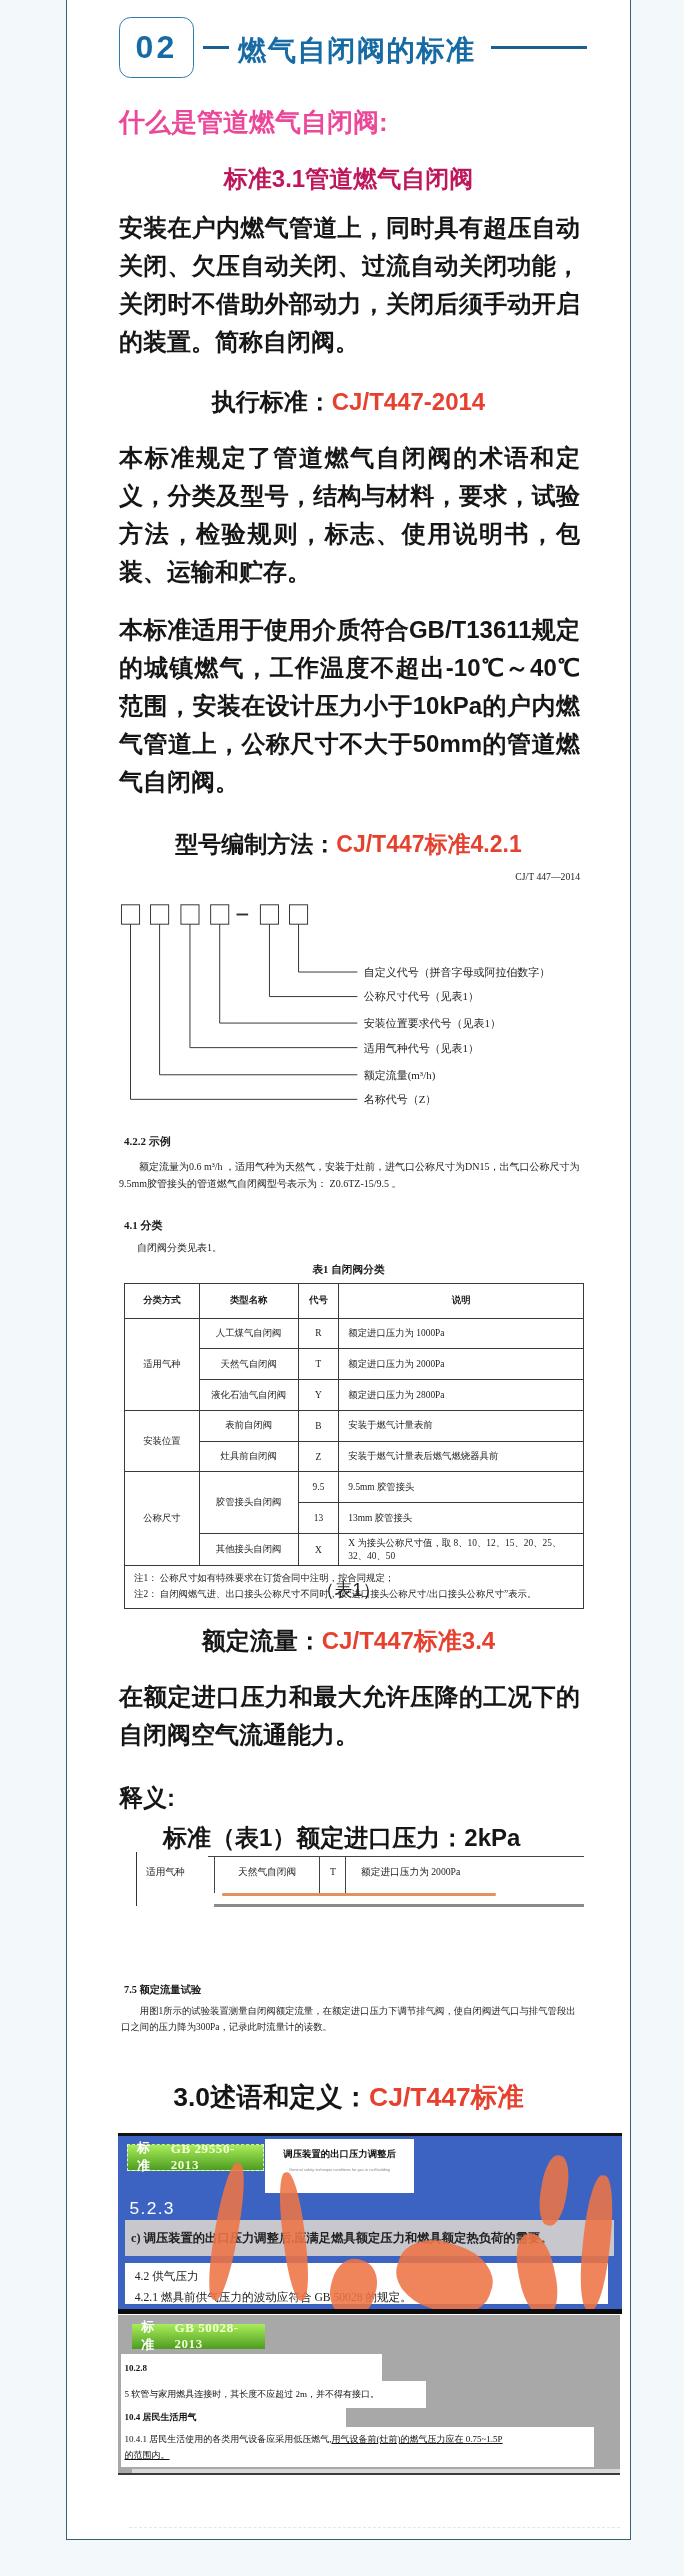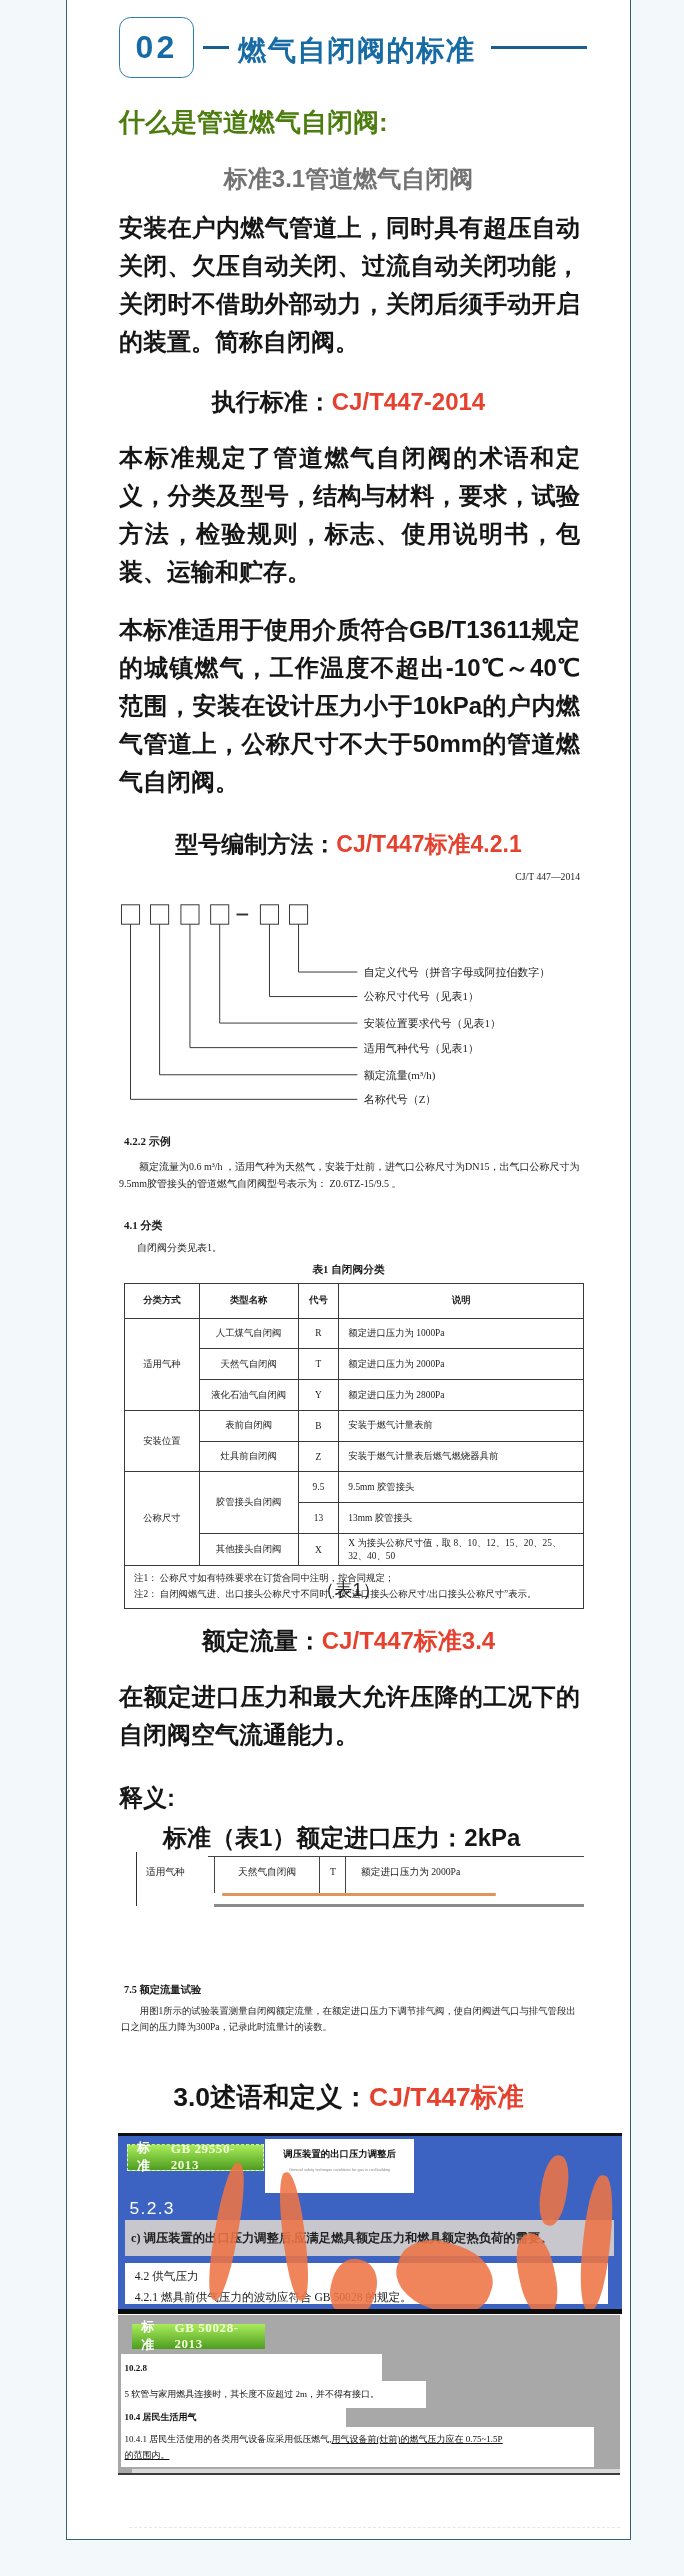--- a/index.html
+++ b/index.html
@@ -10,22 +10,22 @@
   .abs{position:absolute;}
   .ctr{left:0;width:100%;text-align:center;}
   
   .numbox{left:52px;top:17px;width:75px;height:61px;border:1.9px solid #2e7cab;border-radius:11.6px;
           display:flex;align-items:center;justify-content:center;box-sizing:border-box;}
   .numbox span{font-size:32px;font-weight:700;color:#176ba4;letter-spacing:3.2px;}
   .dashline{left:136px;top:46px;width:26px;height:2.6px;background:#1c5f8f;}
   .htitle{left:171px;top:32px;font-size:28.4px;font-weight:700;color:#176ba4;letter-spacing:1.3px;}
   .tailline{left:424px;top:46px;width:96px;height:2.6px;background:#1c5f8f;}
   
-  .h2q{left:52px;top:105px;font-size:26px;font-weight:700;color:#4d7c0f;}
-  .redsub{top:163px;font-size:24px;font-weight:700;color:#737373;}
+  .h2q{left:52px;top:105px;font-size:26px;font-weight:700;color:#ec4899;}
+  .redsub{top:163px;font-size:24px;font-weight:700;color:#be185d;}
   .para{left:52px;width:461px;font-size:24px;font-weight:700;color:#161616;line-height:38px;text-align:justify;}
   .p1{top:209px;} .p2{top:439px;} .p3{top:611px;}
   .mixline{font-size:24px;font-weight:700;color:#161616;}
   .mixline .red{color:#e6402e;}
   .exec{top:386px;} .modelh{top:829px;font-size:23px;}
   .docref{top:871px;right:50px;left:auto;font-family:"Liberation Serif",serif;font-size:9.7px;color:#222;}
   
   .docsmall{font-family:"Liberation Serif",serif;color:#1c1c1c;}
   .exh{left:57px;top:1134px;font-size:11px;font-weight:700;}
   .expara{left:52px;top:1158px;width:463px;font-size:10px;line-height:17.4px;text-indent:2em;}

